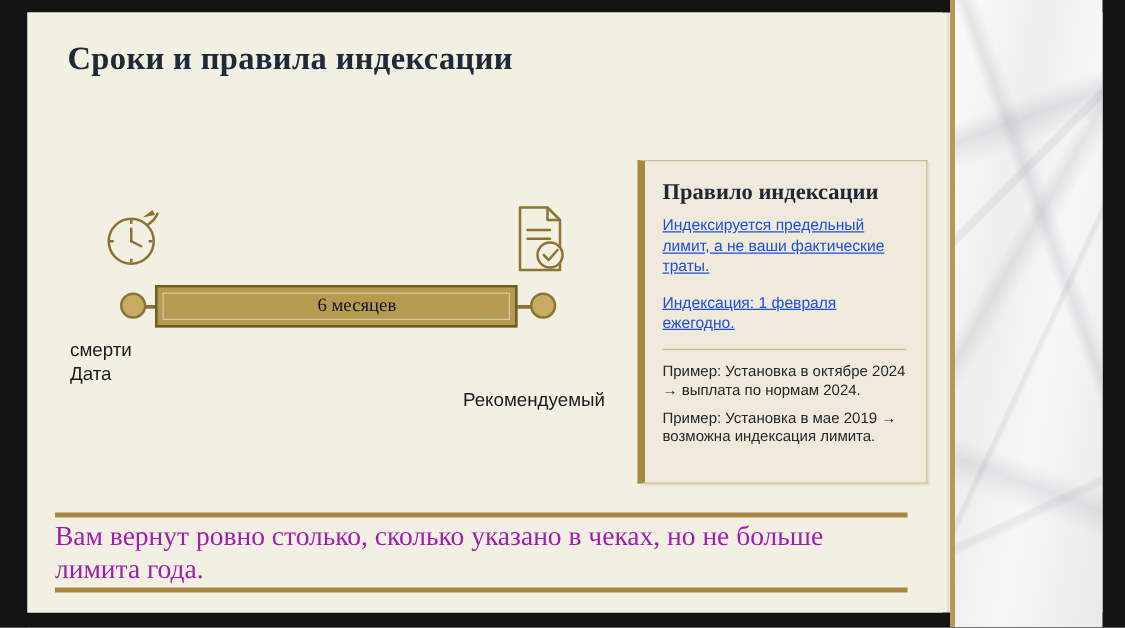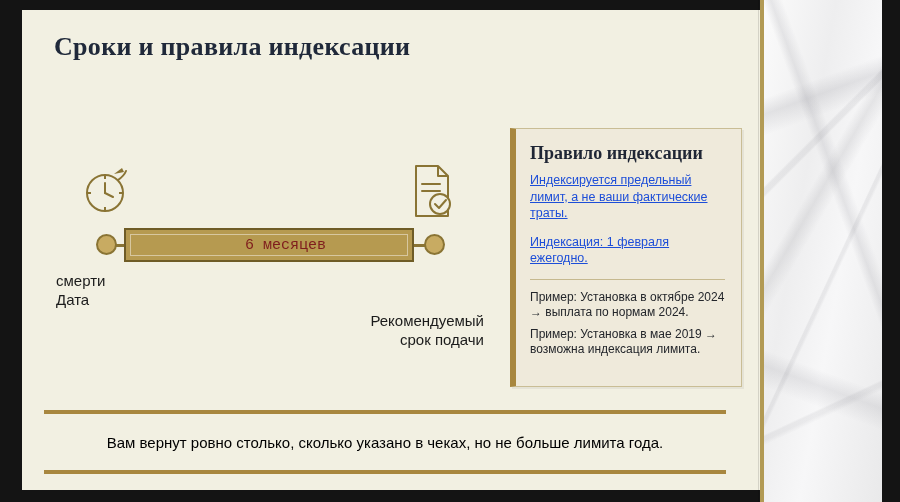--- a/index.html
+++ b/index.html
@@ -145,22 +145,22 @@
   }
   .tl-bar-inner {
     position: absolute;
     inset: 4px;
     border: 1px solid rgba(255,255,255,0.45);
     pointer-events: none;
   }
   .tl-bar-label {
     position: relative;
     font-size: 15px;
-    color: #7f1d1d;
-    font-family: Liberation Mono, monospace;
+    color: #0f172a;
+    font-family: Liberation Serif, serif;
     margin-left: 33px;
   }
 
   .tl-label {
     position: absolute;
     font-size: 15px;
     color: #1b1b1b;
     line-height: 1.25;
   }
   .tl-label.start {
@@ -240,23 +240,23 @@
     top: 400px;
     height: 56px;
     background: #f2f0e2;
     border-top: 4px solid #a8873f;
     border-bottom: 4px solid #a8873f;
     display: flex;
     align-items: center;
     justify-content: center;
   }
   .banner-text {
-    font-size: 15px;
-    color: #000000;
-    font-family: Liberation Sans, sans-serif;
+    font-size: 22px;
+    color: #a21caf;
+    font-family: Liberation Serif, serif;
   }
 </style>
 </head>
 <body>
 
 <div class="slide">
 
   <div class="edge-top"></div>
   <div class="edge-left"></div>
   <div class="edge-bottom"></div>
@@ -301,21 +301,20 @@
         <span class="tl-bar-label">6 месяцев</span>
       </div>
 
       <div class="tl-label start">
         <div>смерти</div>
         <div>Дата</div>
       </div>
 
       <div class="tl-label end">
         <div>Рекомендуемый</div>
-        <div>срок подачи</div>
       </div>
     </div>
 
     <div class="card">
       <div class="card-title">Правило индексации</div>
       <p class="card-p">Индексируется предельный лимит, а не ваши фактические траты.</p>
       <p class="card-p">Индексация: 1 февраля ежегодно.</p>
       <hr class="card-hr">
       <p class="card-small">Пример: Установка в октябре 2024 → выплата по нормам 2024.</p>
       <p class="card-small">Пример: Установка в мае 2019 → возможна индексация лимита.</p>

